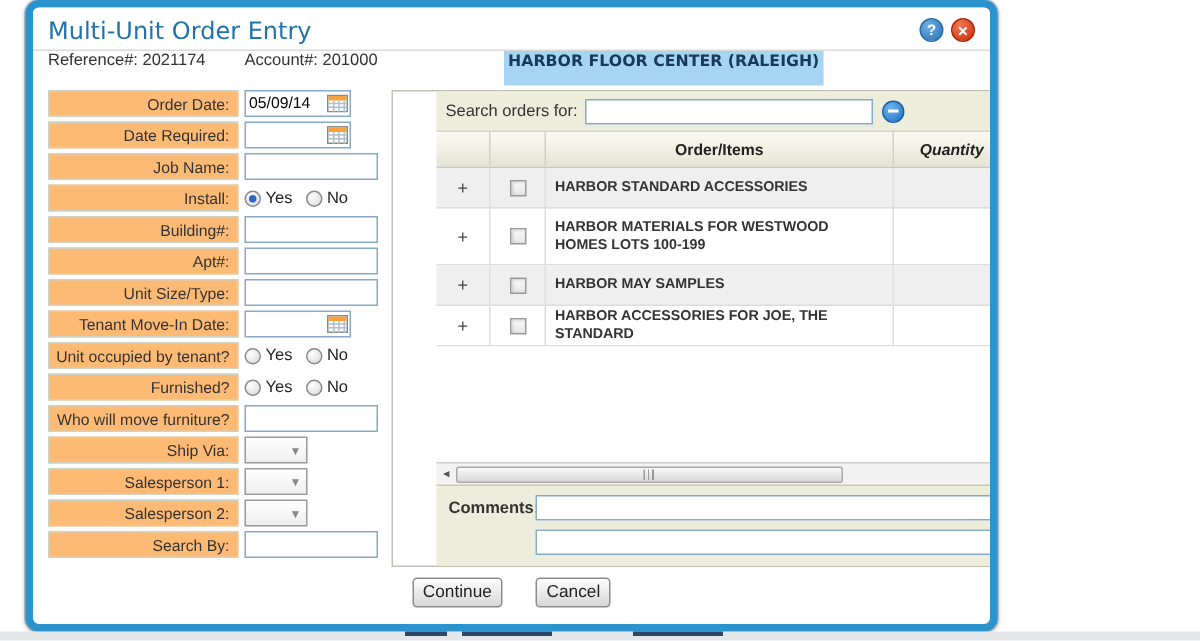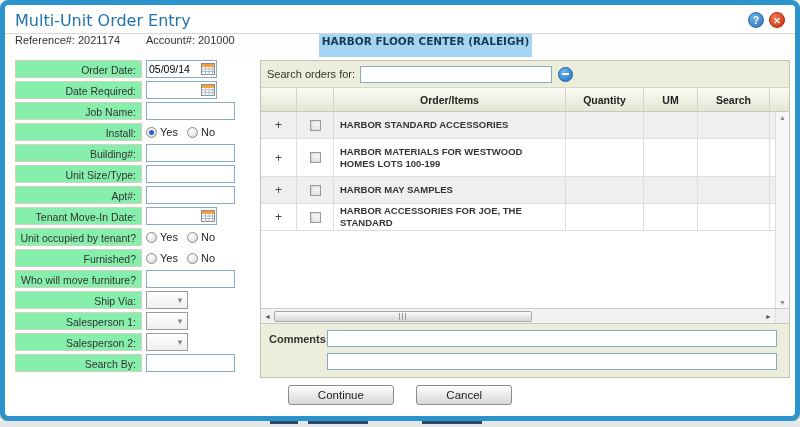--- a/index.html
+++ b/index.html
@@ -1,18 +1,18 @@
 <!DOCTYPE html>
 <html><head>
 <meta charset="utf-8">
 <style>
   * { margin:0; padding:0; box-sizing:border-box; }
   html,body { width:800px; height:427px; overflow:hidden; background:#fff;
     font-family:"Liberation Sans", sans-serif; }
-  .dialog { position:absolute; left:0; top:0; width:800px; height:421px;
+  .dialog { position:absolute; left:17px; top:0; width:648px; height:421px;
     border:5px solid #2b94cc; border-radius:9px; background:#fff; overflow:hidden;
     box-shadow:0 1px 3px rgba(0,0,0,.35), 0 0 0 1px rgba(130,160,180,.45); }
   
   .behind-strip { position:absolute; left:0; top:421px; width:800px; height:6px; background:#e4e8eb; }
   .behind-strip .frag { position:absolute; top:0; height:3px; background:#2c4a66; }
 
   
   .titlebar { height:29px; display:flex; align-items:center; padding:2px 10px 0 10px;
     border-bottom:1px solid #d9d9d9; background:#fff; }
   .title { font-family:"DejaVu Sans", sans-serif; font-size:16px; color:#2173ac; letter-spacing:0; }
@@ -27,52 +27,52 @@
   .refrow .pair { margin-right:26px; }
   .customer { margin-left:58px; background:#a5d5f2; color:#173a57; padding:1px 3px;
     font-family:"DejaVu Sans", sans-serif; font-size:10.5px;font-weight:bold; }
 
   
   .content { display:flex; padding:3px 0 0 10px; }
 
   
   .form-col { width:236px; }
   .frow { display:flex; align-items:center; height:18px; margin-bottom:3px; }
-  .flabel { width:127px; height:18px; background:#86efac; border:1px solid #d2d2c2;
+  .flabel { width:127px; height:18px; background:#fdba74; border:1px solid #d2d2c2;
     font-size:10.5px; color:#333; text-align:right; padding:3px 5px 0 2px; white-space:nowrap; overflow:hidden; }
   .fctrl { margin-left:4px; display:flex; align-items:center; }
   .tinput { width:89px; height:18px; border:1px solid #86aac8; font-size:11px; padding:0 3px; background:#fff; }
   .dwrap { position:relative; width:71px; height:18px; border:1px solid #86aac8; background:#fff; display:flex; align-items:center; }
   .dinput { width:50px; height:14px; border:none; outline:none; font-size:10.5px; padding:0 2px; }
   .calbtn { position:absolute; right:1px; top:1px; width:15px; height:14px; cursor:pointer; display:flex; align-items:center; justify-content:center; }
   .radio { width:11px; height:11px; border-radius:50%; border:1px solid #8a8a8a;
     background:radial-gradient(circle at 35% 30%, #ffffff, #d6d6d6); position:relative; cursor:pointer; }
   .radio.checked::after { content:""; position:absolute; left:2px; top:2px; width:5px; height:5px;
     border-radius:50%; background:#2a66c8; }
   .rlabel { font-size:11px; color:#222; margin:0 9px 0 3px; }
   .fselect { width:42px; height:18px; border:1px solid #9a9a9a; background:linear-gradient(#fff,#efefef);
     display:flex; align-items:center; justify-content:flex-end; cursor:pointer; }
   .sel-arrow { font-size:8px; color:#888; padding-right:3px; }
 
   
-  .panel { margin-left:9px; width:530px; border:1px solid #c2c2b4; background:#fff; }
+  .panel { margin-left:9px; width:530px; border:1px solid #c2c2b4; background:#fff;padding-left:29px; }
   .search-row { height:27px; background:#ededdb; display:flex; align-items:center; padding:0 6px; border-bottom:1px solid #d6d6c8; }
   .search-row label { font-size:11px; color:#333; }
   .sinput { width:192px; height:17px; border:1px solid #86aac8; margin-left:5px; font-size:11px; padding:0 3px; }
   .minusbtn { width:15px; height:15px; border-radius:50%; margin-left:6px; cursor:pointer;
     background:radial-gradient(circle at 35% 30%, #6cb6ef, #1e6fc0); border:1px solid #1a5fa8;
     display:flex; align-items:center; justify-content:center; }
   .minusbtn i { display:block; width:7px; height:2px; background:#fff; }
 
   .thead { display:flex; height:24px; background:linear-gradient(#fafaf2,#e5e5d5); border-bottom:1px solid #c8c8bc; }
   .thead > div { border-right:1px solid #d2d2c6; display:flex; align-items:center; justify-content:center;
     font-size:10.5px; font-weight:bold; color:#222; }
   .thead > div:last-child { border-right:none; }
   .c-exp { width:36px; flex:none; } .c-chk { width:37px; flex:none; }
-  .c-items { width:232px; flex:none;text-align:right; } .c-qty { width:78px; flex:none; }
+  .c-items { width:232px; flex:none;text-align:right; } .c-qty { width:78px; flex:none;font-style:italic; }
   .c-um { width:54px; flex:none; } .c-price { width:72px; flex:none; }
   .c-extra-h { width:19px; flex:1; }
 
   .tbody-wrap { display:flex; height:196px; }
   .tbody { width:514px; }
   .trow { display:flex; border-bottom:1px solid #ddd; }
   .trow.alt { background:#efefef; }
   .trow > div { border-right:1px solid #ddd; display:flex; align-items:center; }
   .trow > div:last-child { border-right:none; }
   .cell-exp { width:36px; flex:none; justify-content:center; font-size:12px; color:#444; cursor:pointer; }
@@ -96,21 +96,21 @@
   .hsp { flex:1; } .hcorner { width:14px; height:100%; border-left:1px solid #ddd; background:#f0f0f0; }
 
   .comments { background:#ededdb; border-top:1px solid #c8c8bc; padding:6px 8px 7px 8px; }
   .crow1 { display:flex; align-items:center; }
   .comments label { font-size:11px; color:#333; width:58px; flex:none;font-weight:bold; }
   .cinput { width:450px; height:17px; border:1px solid #86aac8; font-size:11px; padding:0 3px; }
   .crow2 { margin-top:4px; padding-left:58px; }
 
   
   .btnrow { text-align:center; margin-top:7px; }
-  .btn { display:inline-block; font-size:11.5px; color:#222; padding:3px 29px;
+  .btn { display:inline-block; font-size:11.5px; color:#222; padding:3px 6px;
     border:1px solid #8c8c8c; border-radius:3px; background:linear-gradient(#fefefe,#d7d7d7);
     box-shadow:inset 0 1px 0 #fff; cursor:pointer; margin:0 9px; }
 
   
   .cal-svg { display:block; }
 </style>
 </head>
 <body>
 
 <div class="dialog">
@@ -184,28 +184,28 @@
       </div>
 
       <div class="frow">
         <div class="flabel">Building#:</div>
         <div class="fctrl">
             <input class="tinput" value="" style="">
           </div>
       </div>
 
       <div class="frow">
+        <div class="flabel">Apt#:</div>
+        <div class="fctrl">
+            <input class="tinput" value="" style="">
+          </div>
+      </div>
+
+      <div class="frow">
         <div class="flabel">Unit Size/Type:</div>
-        <div class="fctrl">
-            <input class="tinput" value="" style="">
-          </div>
-      </div>
-
-      <div class="frow">
-        <div class="flabel">Apt#:</div>
         <div class="fctrl">
             <input class="tinput" value="" style="">
           </div>
       </div>
 
       <div class="frow">
         <div class="flabel">Tenant Move-In Date:</div>
         <div class="fctrl">
             <div class="dwrap">
           <input class="dinput" value="" style="">

